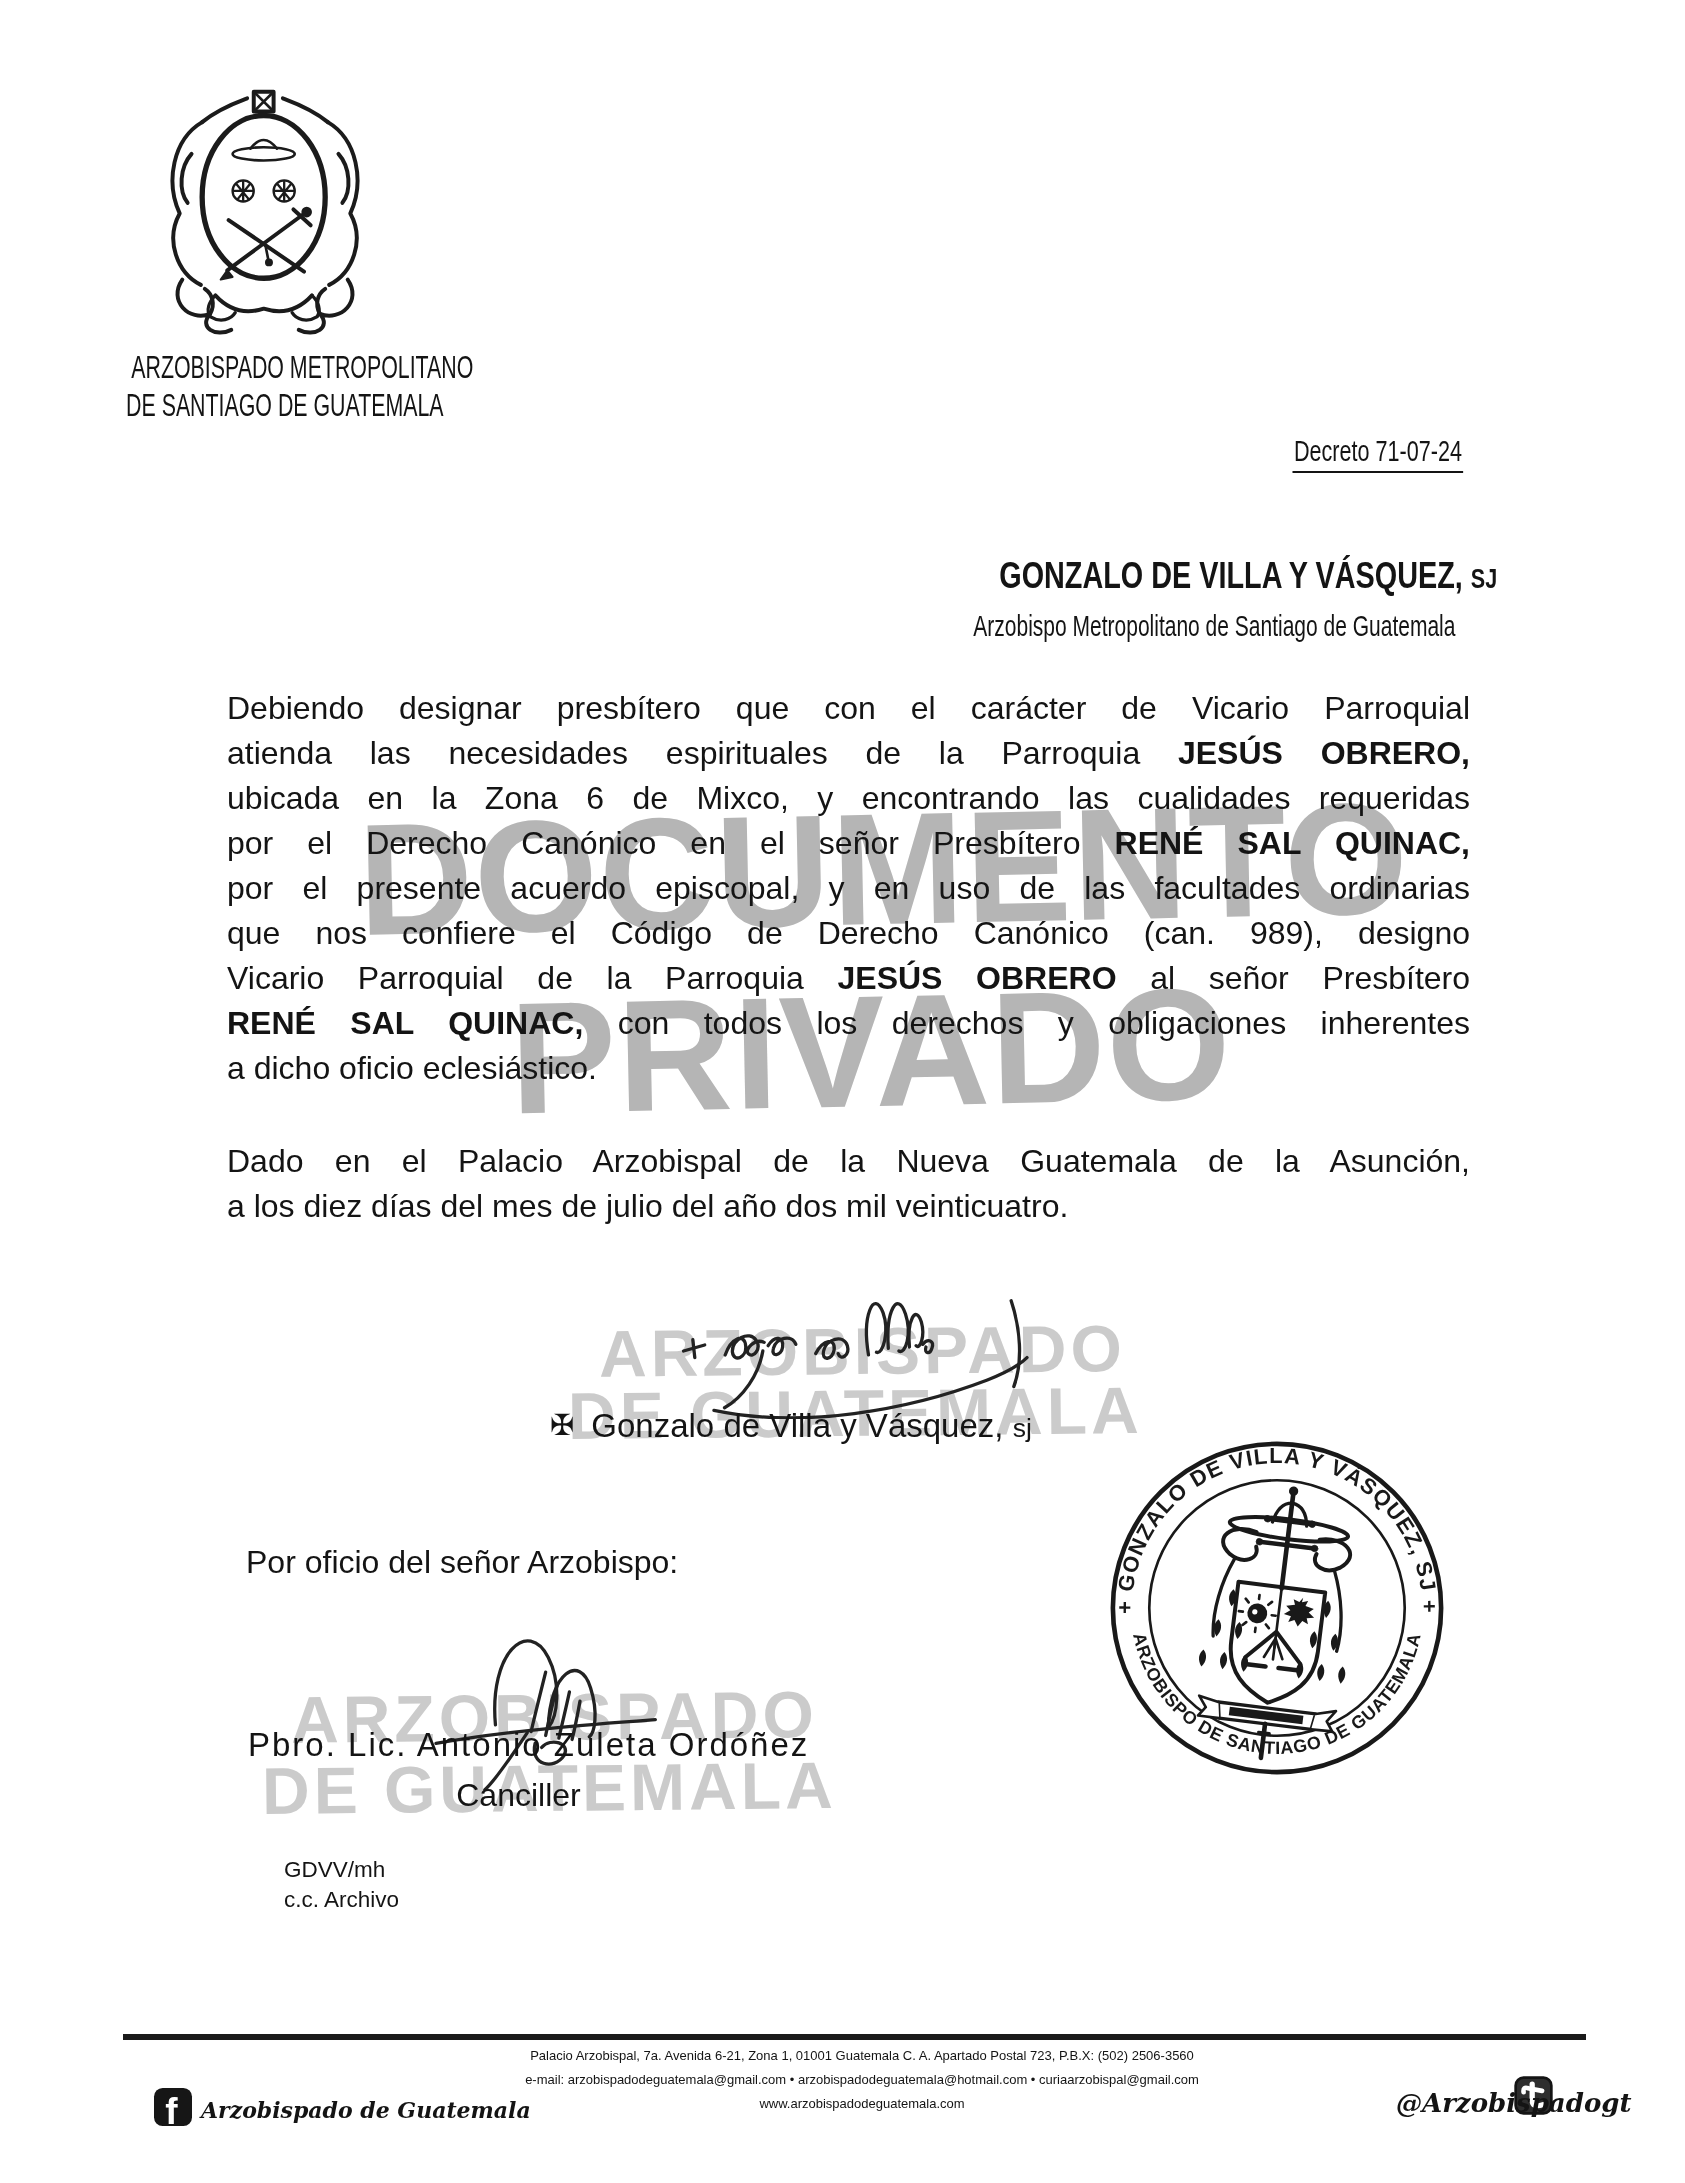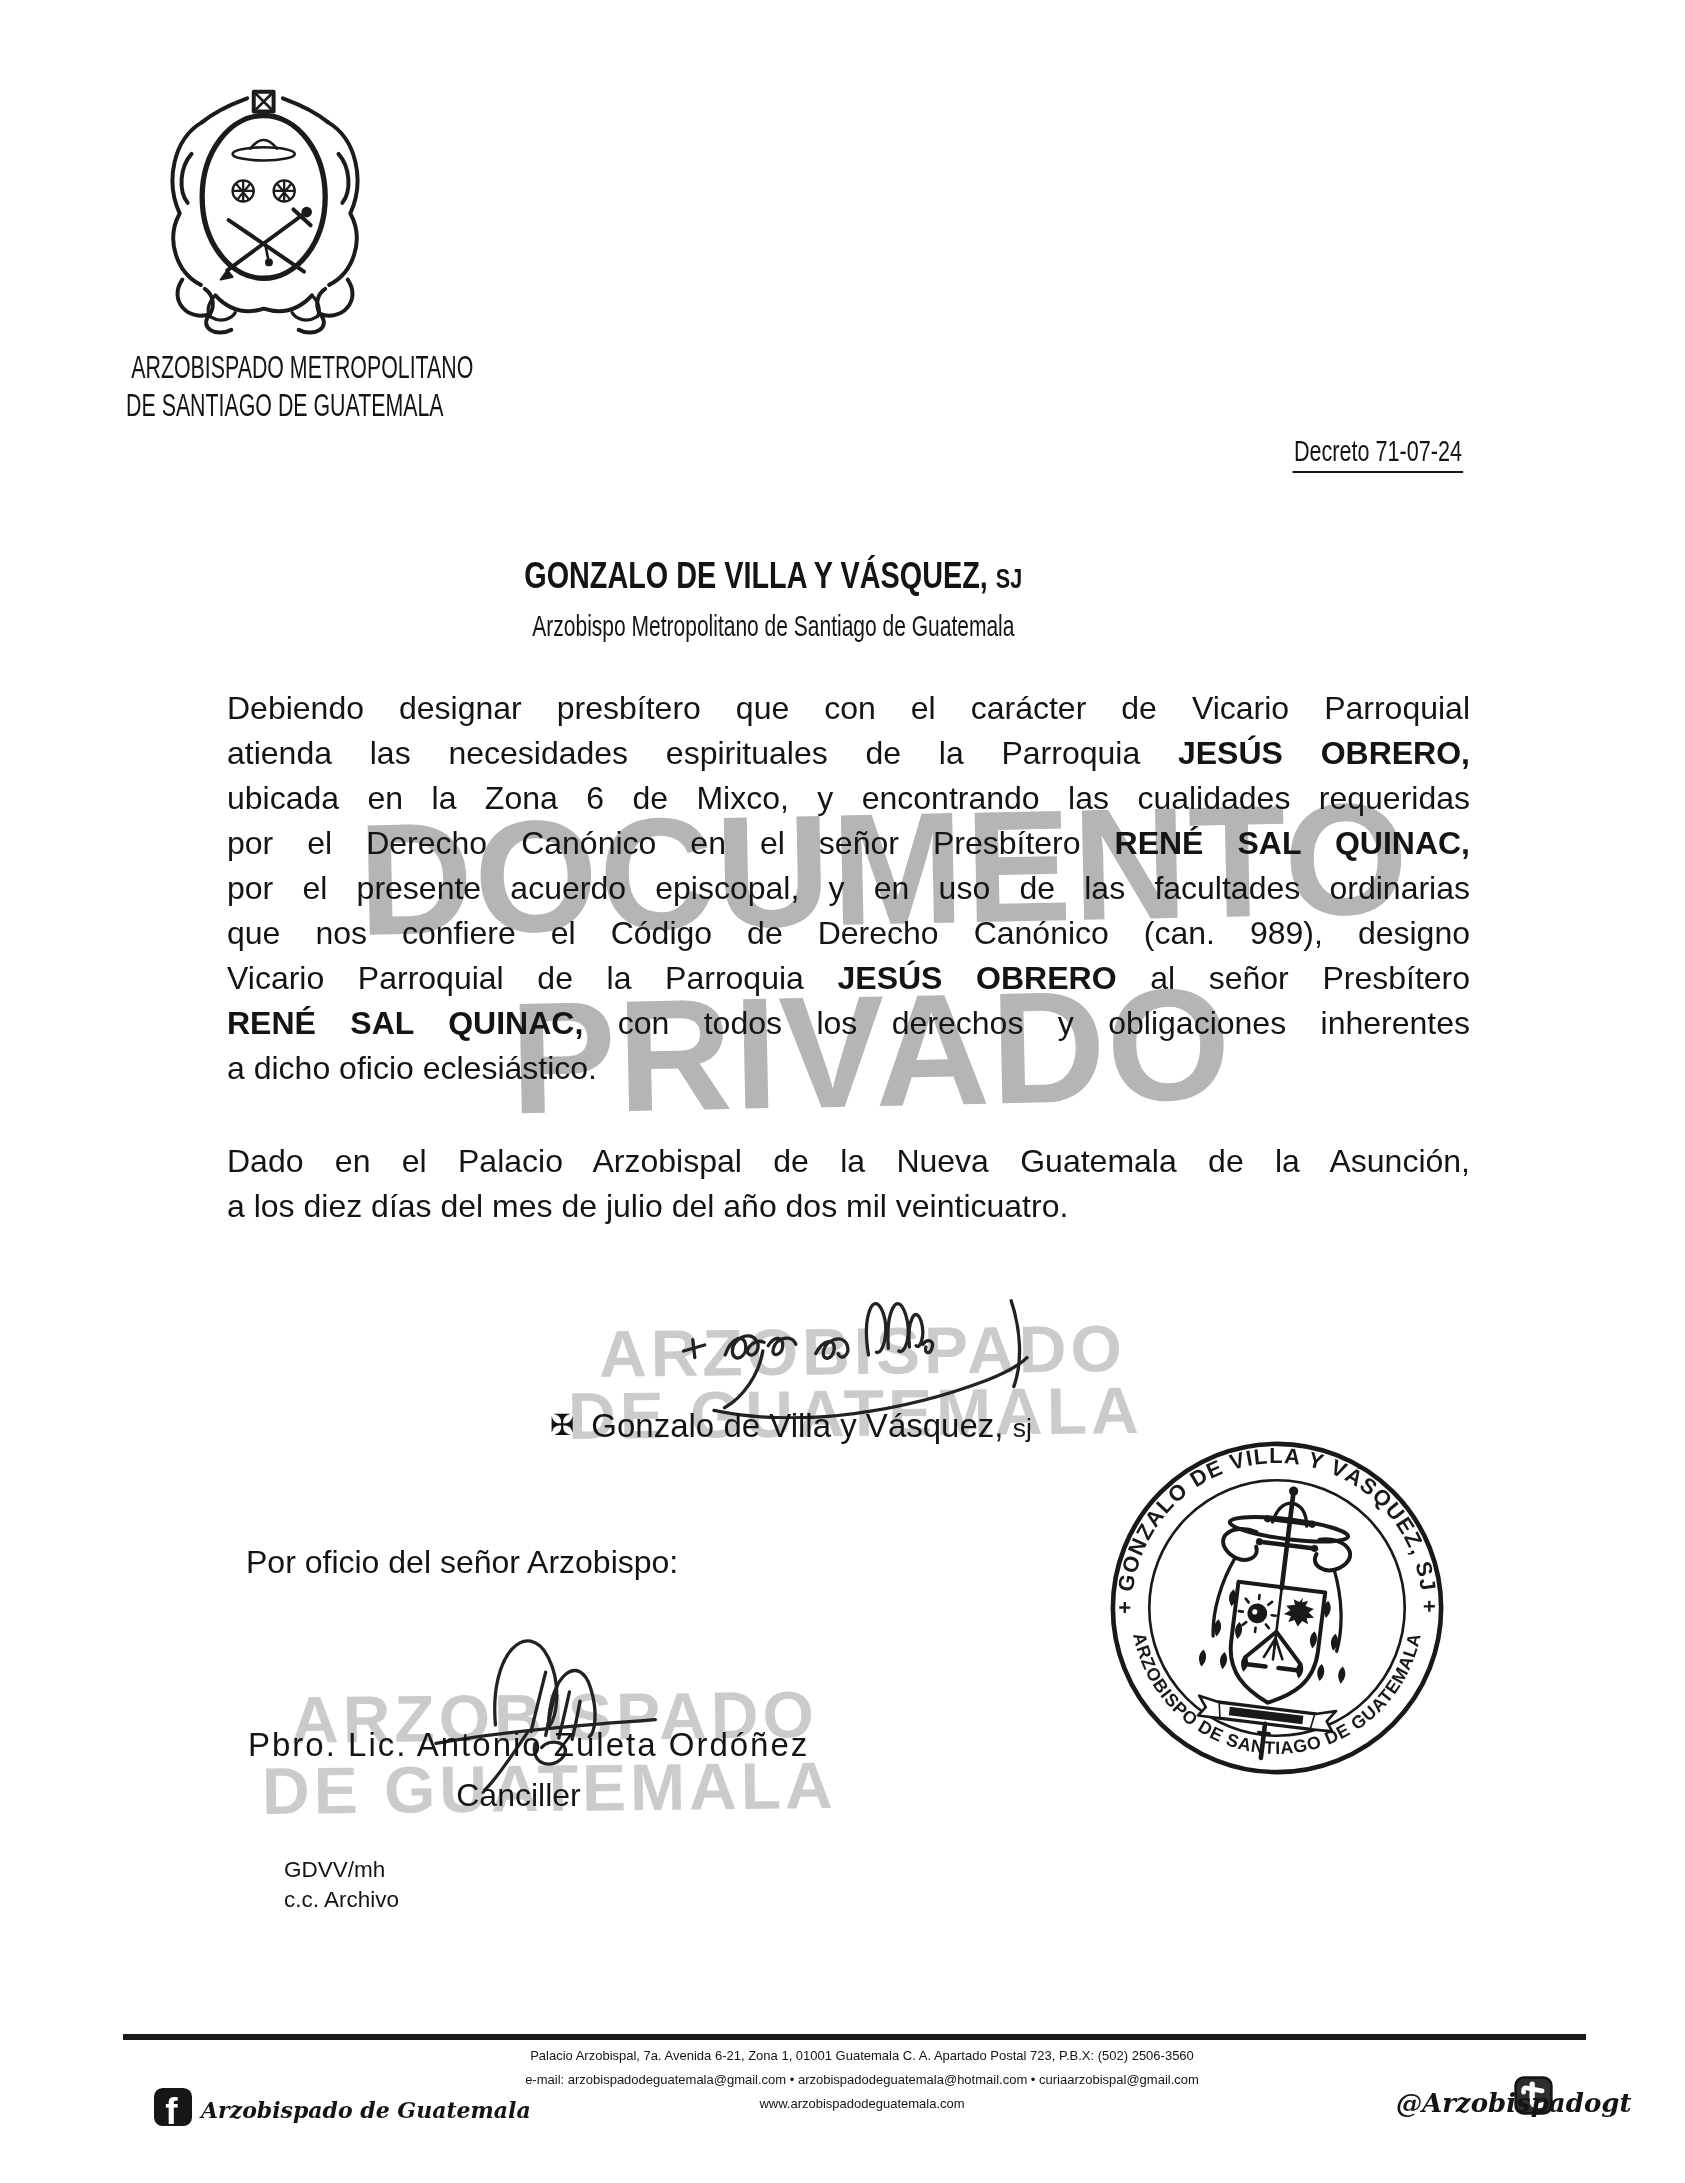--- a/index.html
+++ b/index.html
@@ -15,21 +15,21 @@
   .wm-light{color:#cbcbcb; font-size:66px; letter-spacing:4px; transform:rotate(-0.6deg);}
   
   .orgname{width:411px; text-align:center; font-size:30.5px; line-height:38px; z-index:3;}
   .cx{display:inline-block; transform-origin:center; white-space:nowrap;}
   .cx70{transform:scaleX(0.70);}
   .cx80{transform:scaleX(0.80);}
   .decree-wrap{width:344px; text-align:right; font-size:30px; z-index:3;}
   .decree-inner{display:inline-block; transform:scaleX(0.72); transform-origin:right center;
     border-bottom:2.6px solid #141414; padding:0 2px 3.3px 2px;}
   
-  .titleband{left:0; width:1547px; text-align:center; z-index:3;}
+  .titleband{left:12px; width:1547px; text-align:right; z-index:3;}
   .doc-title{font-size:36px; font-weight:bold; line-height:41px;}
   .doc-title .sfx{font-size:27px;}
   .doc-subtitle{font-size:30px; line-height:34px;}
   
   .bodyblock{left:227px; width:1243px; font-size:32px; line-height:45px; z-index:3;}
   .jl{text-align:justify; text-align-last:justify;}
   .bd{font-weight:bold;}
   .sigline{font-size:33px; line-height:40px; z-index:4; white-space:nowrap;}
   .cross{font-size:29px; margin-right:17px; position:relative; top:-2px;}
   .sfx2{font-size:26.5px;}

